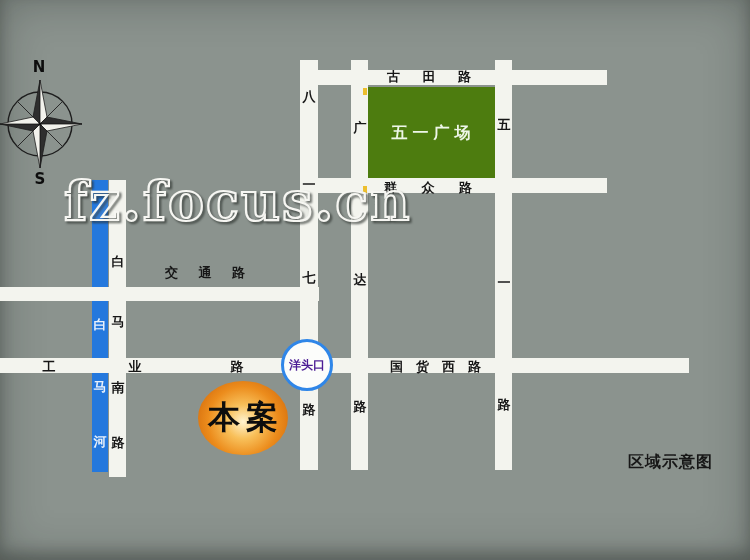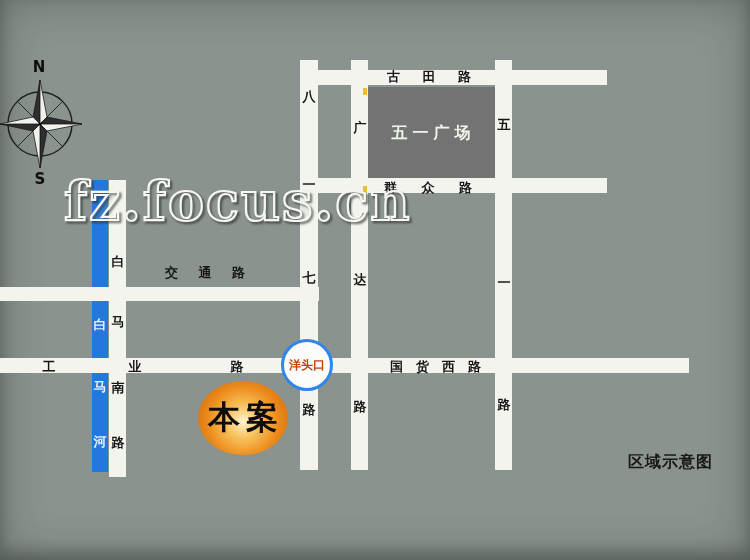--- a/index.html
+++ b/index.html
@@ -5,21 +5,21 @@
   html,body{margin:0;padding:0;background:#555;}
   .stage{
     position:relative;width:750px;height:560px;overflow:hidden;
     background:#8b938e;
     font-family:"DejaVu Sans","Liberation Sans",sans-serif;
     box-shadow:inset 0 0 45px rgba(20,26,22,.30), inset 0 -8px 14px rgba(20,26,22,.28);
   }
   .stage *{box-sizing:border-box;}
   
   .river{position:absolute;left:92px;top:180px;width:16px;height:292px;background:#2478dd;z-index:1;}
-  .square{position:absolute;left:367px;top:87px;width:128px;height:92px;background:#737373;z-index:2;
+  .square{position:absolute;left:367px;top:87px;width:128px;height:92px;background:#4d7c0f;z-index:2;
           display:flex;align-items:center;justify-content:center;}
   .square span{color:#eef6e8;font-size:16px;font-weight:700;letter-spacing:5px;text-indent:5px;}
   .road{position:absolute;background:#f3f4ee;z-index:3;}
   .road.v1{left:300px;top:60px;width:18px;height:410px;}
   .road.v2{left:351px;top:60px;width:17px;height:410px;}
   .road.v3{left:495px;top:60px;width:17px;height:410px;}
   .road.v4{left:109px;top:180px;width:17px;height:297px;}
   .road.h1{left:300px;top:70px;width:307px;height:15px;}
   .road.h2{left:300px;top:178px;width:307px;height:15px;}
   .road.h3{left:0;top:287px;width:319px;height:14px;}
@@ -34,21 +34,21 @@
   .hlabel.qunzhong{left:384px;top:181px;width:88px;}
   .hlabel.jiaotong{left:165px;top:266px;width:80px;}
   .hlabel.guohuoxi{left:390px;top:360px;width:91px;}
   .vc{position:absolute;width:16px;text-align:center;z-index:4;
       font-size:13px;font-weight:700;color:#161616;line-height:14px;}
   .vc.onriver{color:#e9f1fb;}
   
   .junction{position:absolute;left:281px;top:339px;width:52px;height:52px;border-radius:50%;
             background:#fcfdfb;border:3px solid #2f86e8;z-index:5;
             display:flex;align-items:center;justify-content:center;
-            font-size:12px;font-weight:700;color:#c2410c;}
+            font-size:12px;font-weight:700;color:#4c1d95;}
   .site{position:absolute;left:198px;top:381px;width:90px;height:74px;border-radius:50%;z-index:5;
         background:radial-gradient(circle at 50% 55%, #fff3d0 0%, #f8c05a 28%, #ec8c1c 58%, #d46d0d 85%, #c2620a 100%);
         display:flex;align-items:center;justify-content:center;
         font-size:32px;font-weight:900;letter-spacing:6px;text-indent:6px;color:#0d0d0d;}
   .caption{position:absolute;left:628px;top:452px;z-index:4;
            font-size:16px;font-weight:600;letter-spacing:1px;color:#171717;}
   
   .watermark{position:absolute;left:64px;top:170px;z-index:6;pointer-events:none;
              font-family:"DejaVu Serif","Liberation Serif",serif;
              font-weight:700;font-size:54px;line-height:1.15;letter-spacing:2px;

